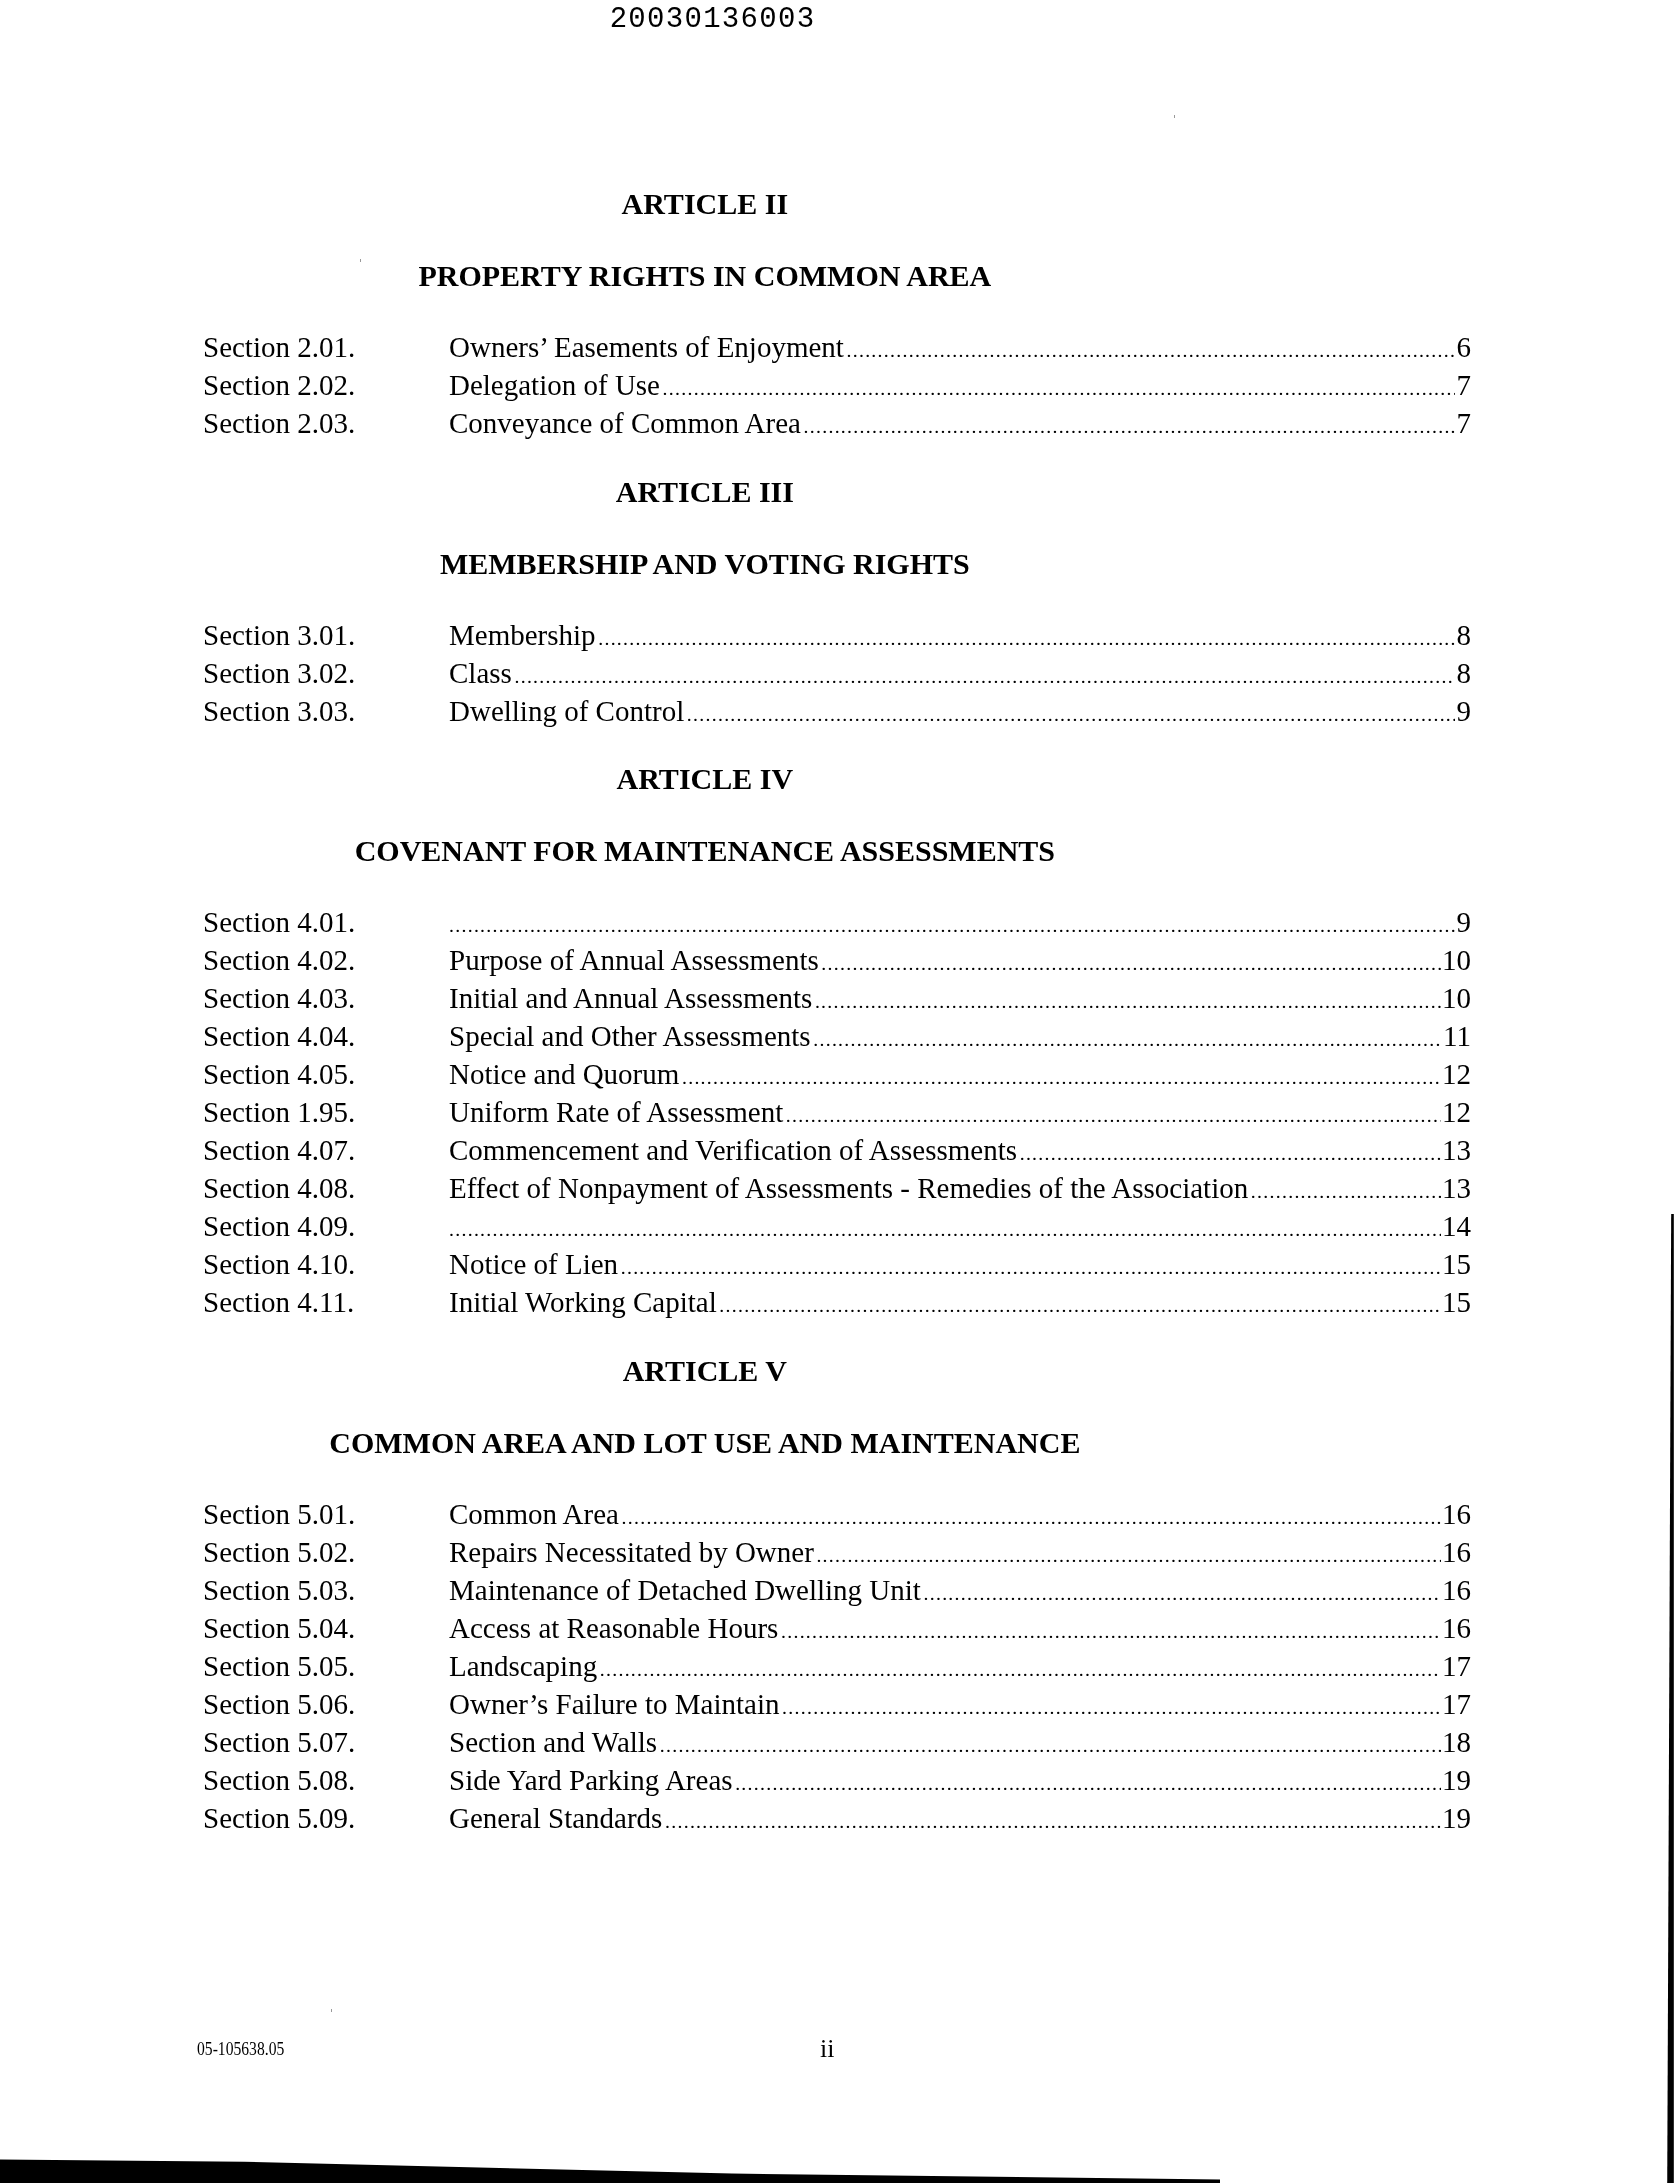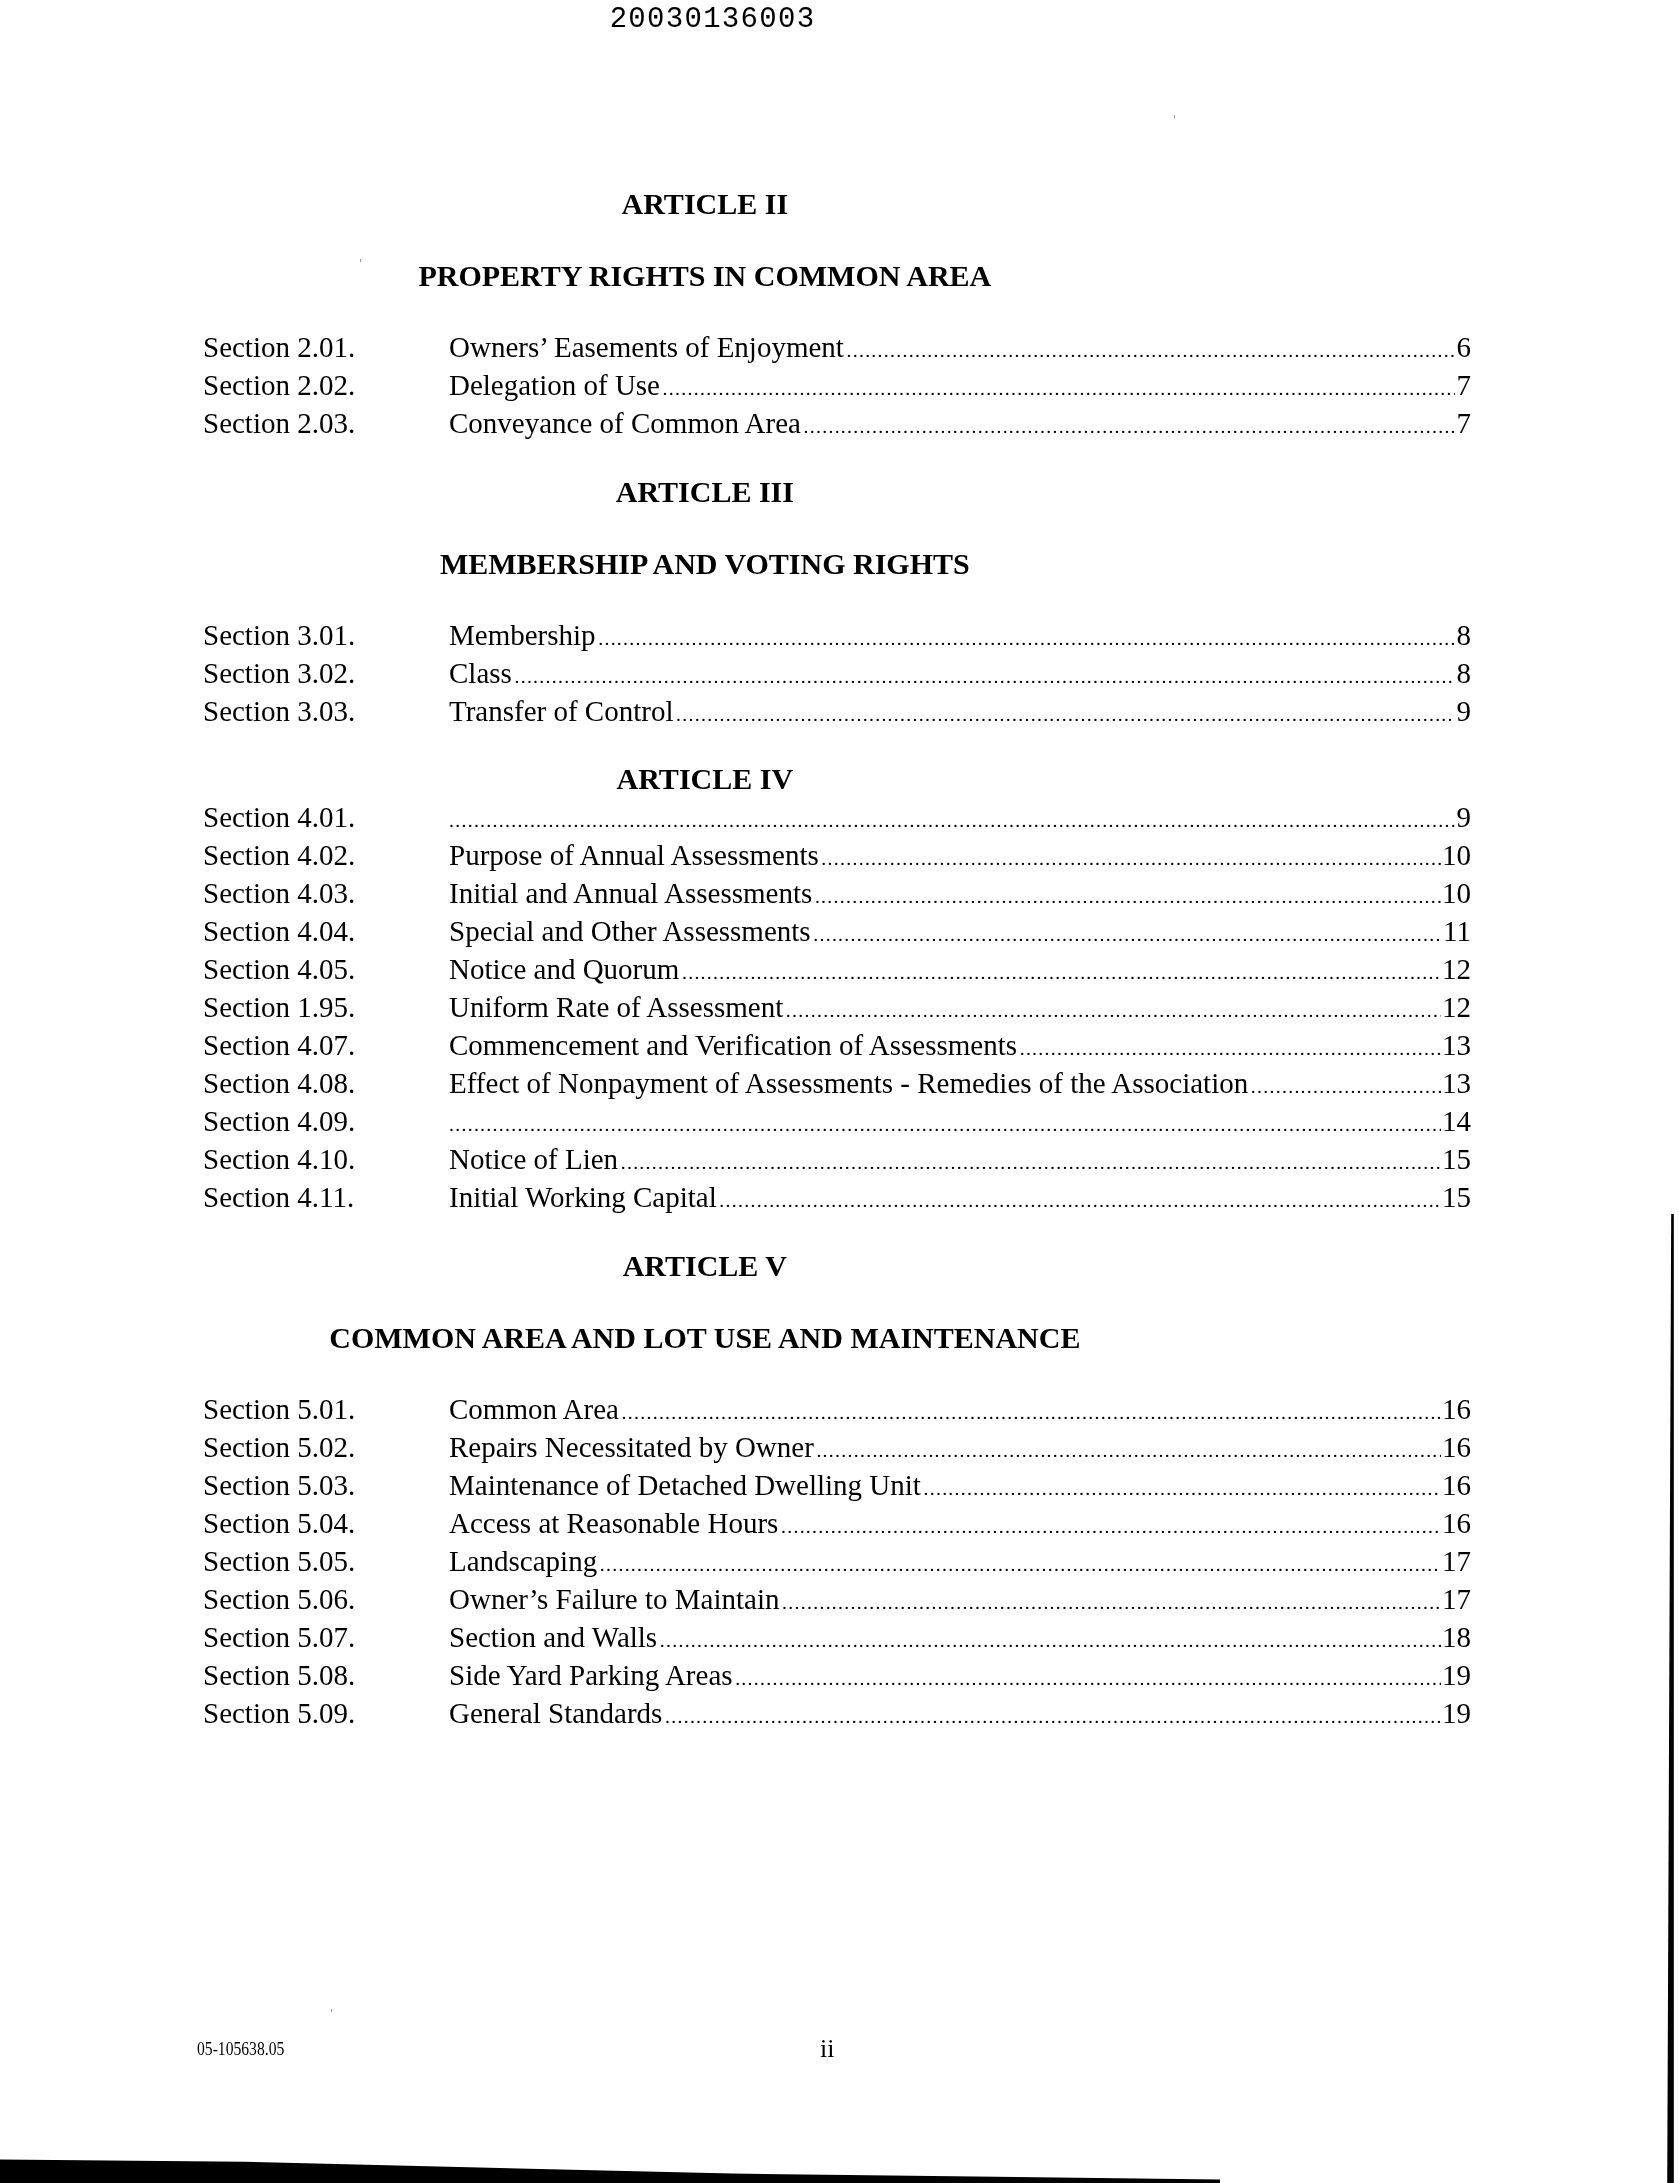--- a/index.html
+++ b/index.html
@@ -189,31 +189,32 @@
           <span class="sec">Section 3.02.</span>
           <span class="line">
             <span class="label">Class</span>
             <span class="leader"></span>
             <span class="page">8</span>
           </span>
         </li>
       <li class="entry">
           <span class="sec">Section 3.03.</span>
           <span class="line">
-            <span class="label">Transfer of Control</span>
+            <span class="label">Dwelling of Control</span>
             <span class="leader"></span>
             <span class="page">9</span>
           </span>
         </li>
     </ul>
     <div class="gap-art"></div>
   </section>
 
   <section class="article">
     <h2 class="article-title">ARTICLE IV</h2>
+    <h3 class="article-subtitle">COVENANT FOR MAINTENANCE ASSESSMENTS</h3>
     <ul class="entries">
       <li class="entry">
           <span class="sec">Section 4.01.</span>
           <span class="line">
             <span class="leader"></span>
             <span class="page">9</span>
           </span>
         </li>
       <li class="entry">
           <span class="sec">Section 4.02.</span>

